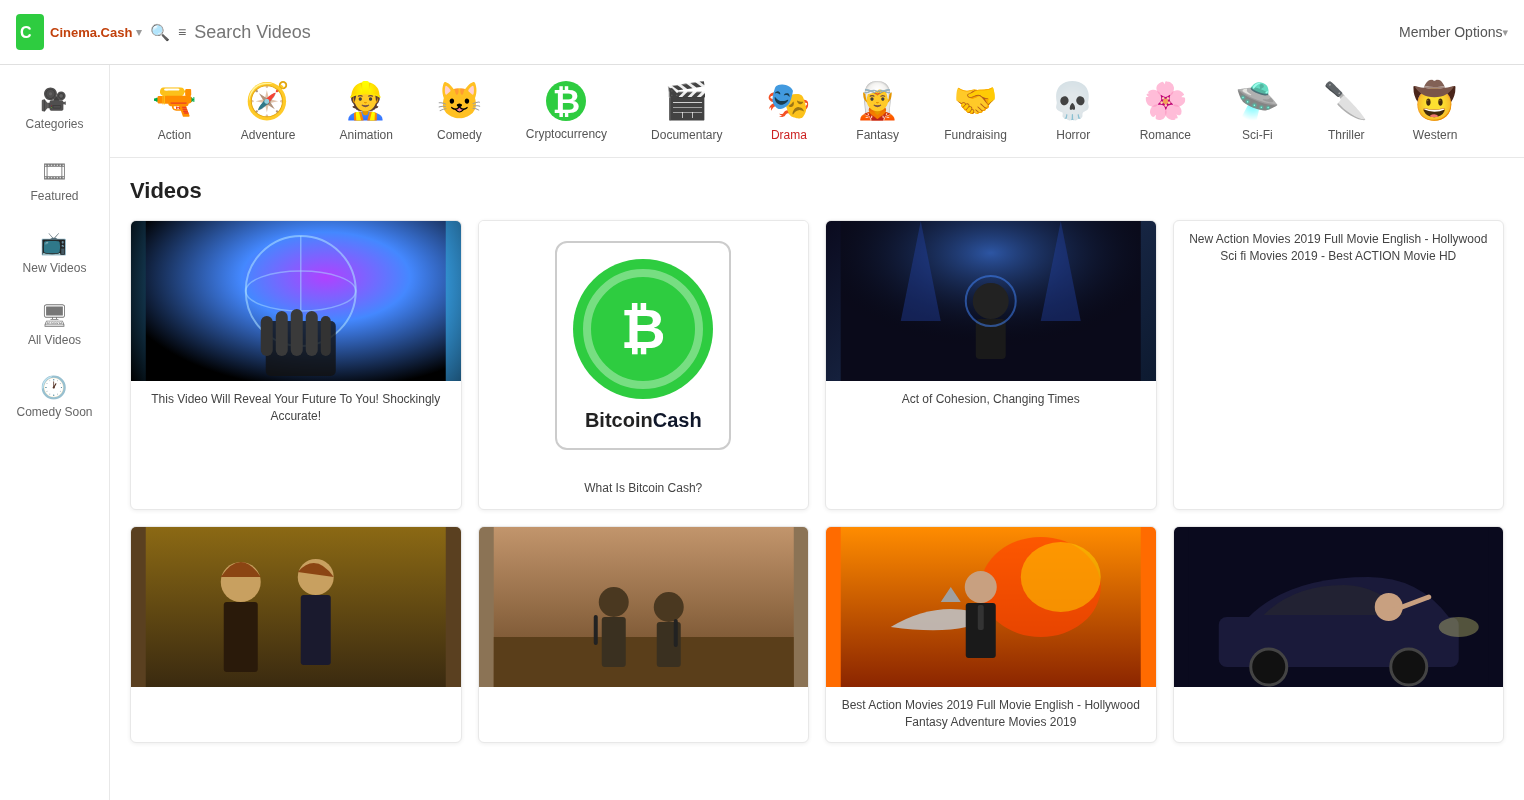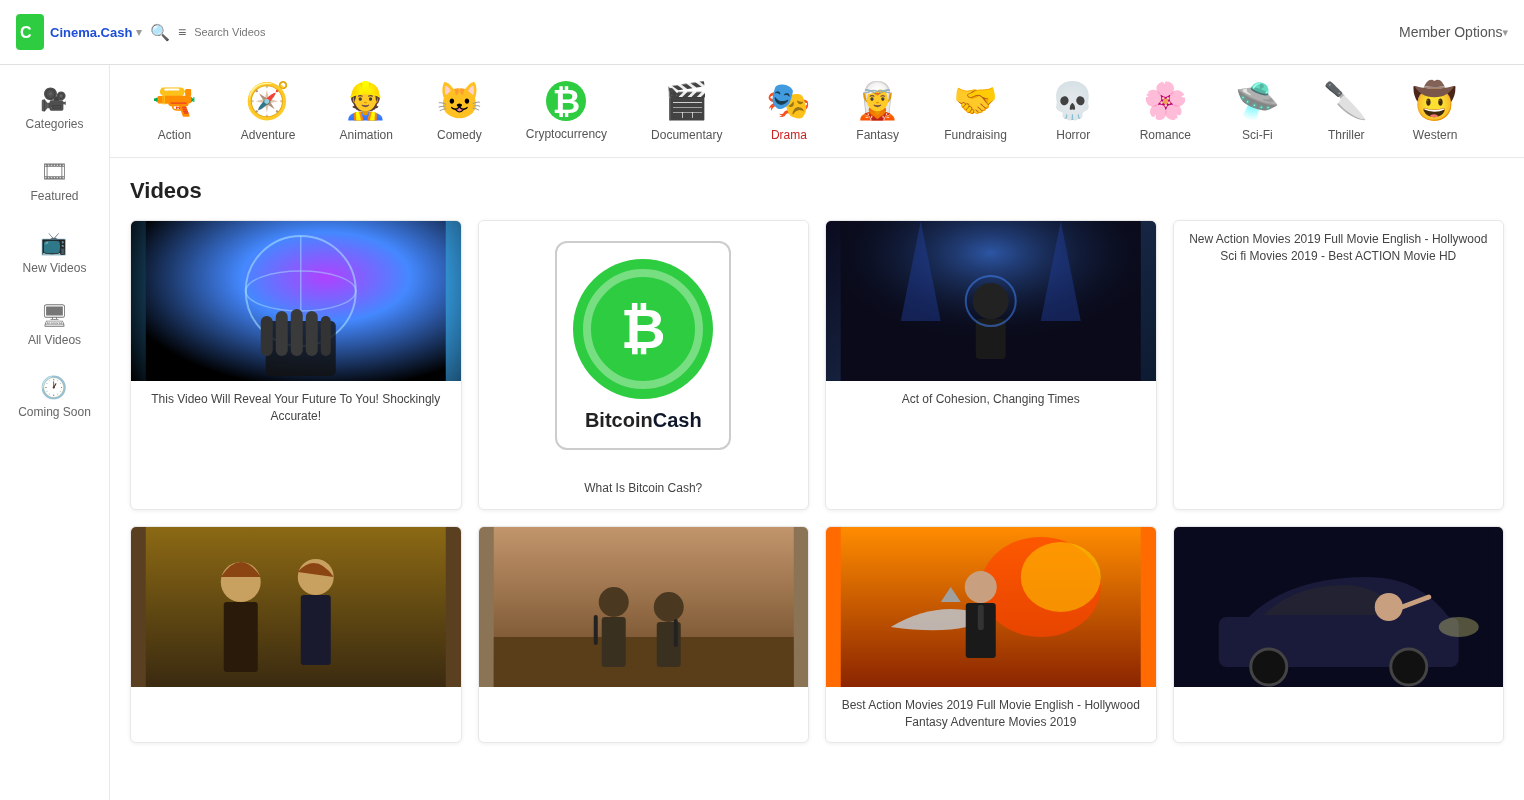--- a/index.html
+++ b/index.html
@@ -22,35 +22,35 @@
       width: 110px;
     }
     .logo-img {
       width: 36px;
       height: 36px;
       background: #2ecc40;
       border-radius: 4px;
       display: flex; align-items: center; justify-content: center;
       font-size: 10px; color: #fff; font-weight: bold;
     }
-    .logo-text { font-size: 13px; color: #1d4ed8; font-weight: bold; }
+    .logo-text { font-size: 13px; color: #c2410c; font-weight: bold; }
     .search-area {
       display: flex;
       align-items: center;
       gap: 8px;
       flex: 1;
       padding-left: 10px;
     }
     .search-chevron { color: #999; font-size: 12px; cursor: pointer; }
     .search-icon-btn { color: #666; font-size: 16px; cursor: pointer; }
     .search-list-icon { color: #666; font-size: 14px; cursor: pointer; }
     .search-input {
       border: none;
       outline: none;
-      font-size: 11px;
+      font-size: 18px;
       color: #aaa;
       width: 200px;
       background: transparent;
     }
     .member-options {
       display: flex;
       align-items: center;
       font-size: 14px;
       color: #555;
       cursor: pointer;
@@ -205,21 +205,21 @@
     <div class="sidebar-item">
       <span class="sidebar-icon">📺</span>
       <span>New Videos</span>
     </div>
     <div class="sidebar-item">
       <span class="sidebar-icon">🖥</span>
       <span>All Videos</span>
     </div>
     <div class="sidebar-item">
       <span class="sidebar-icon">🕐</span>
-      <span>Coming Soon</span>
+      <span>Comedy Soon</span>
     </div>
   </div>
 
   <div class="content-area">
 
     <div class="categories-bar">
       <div class="category-item">
         <span class="category-icon">🔫</span>
         <span class="category-label">Action</span>
       </div>

